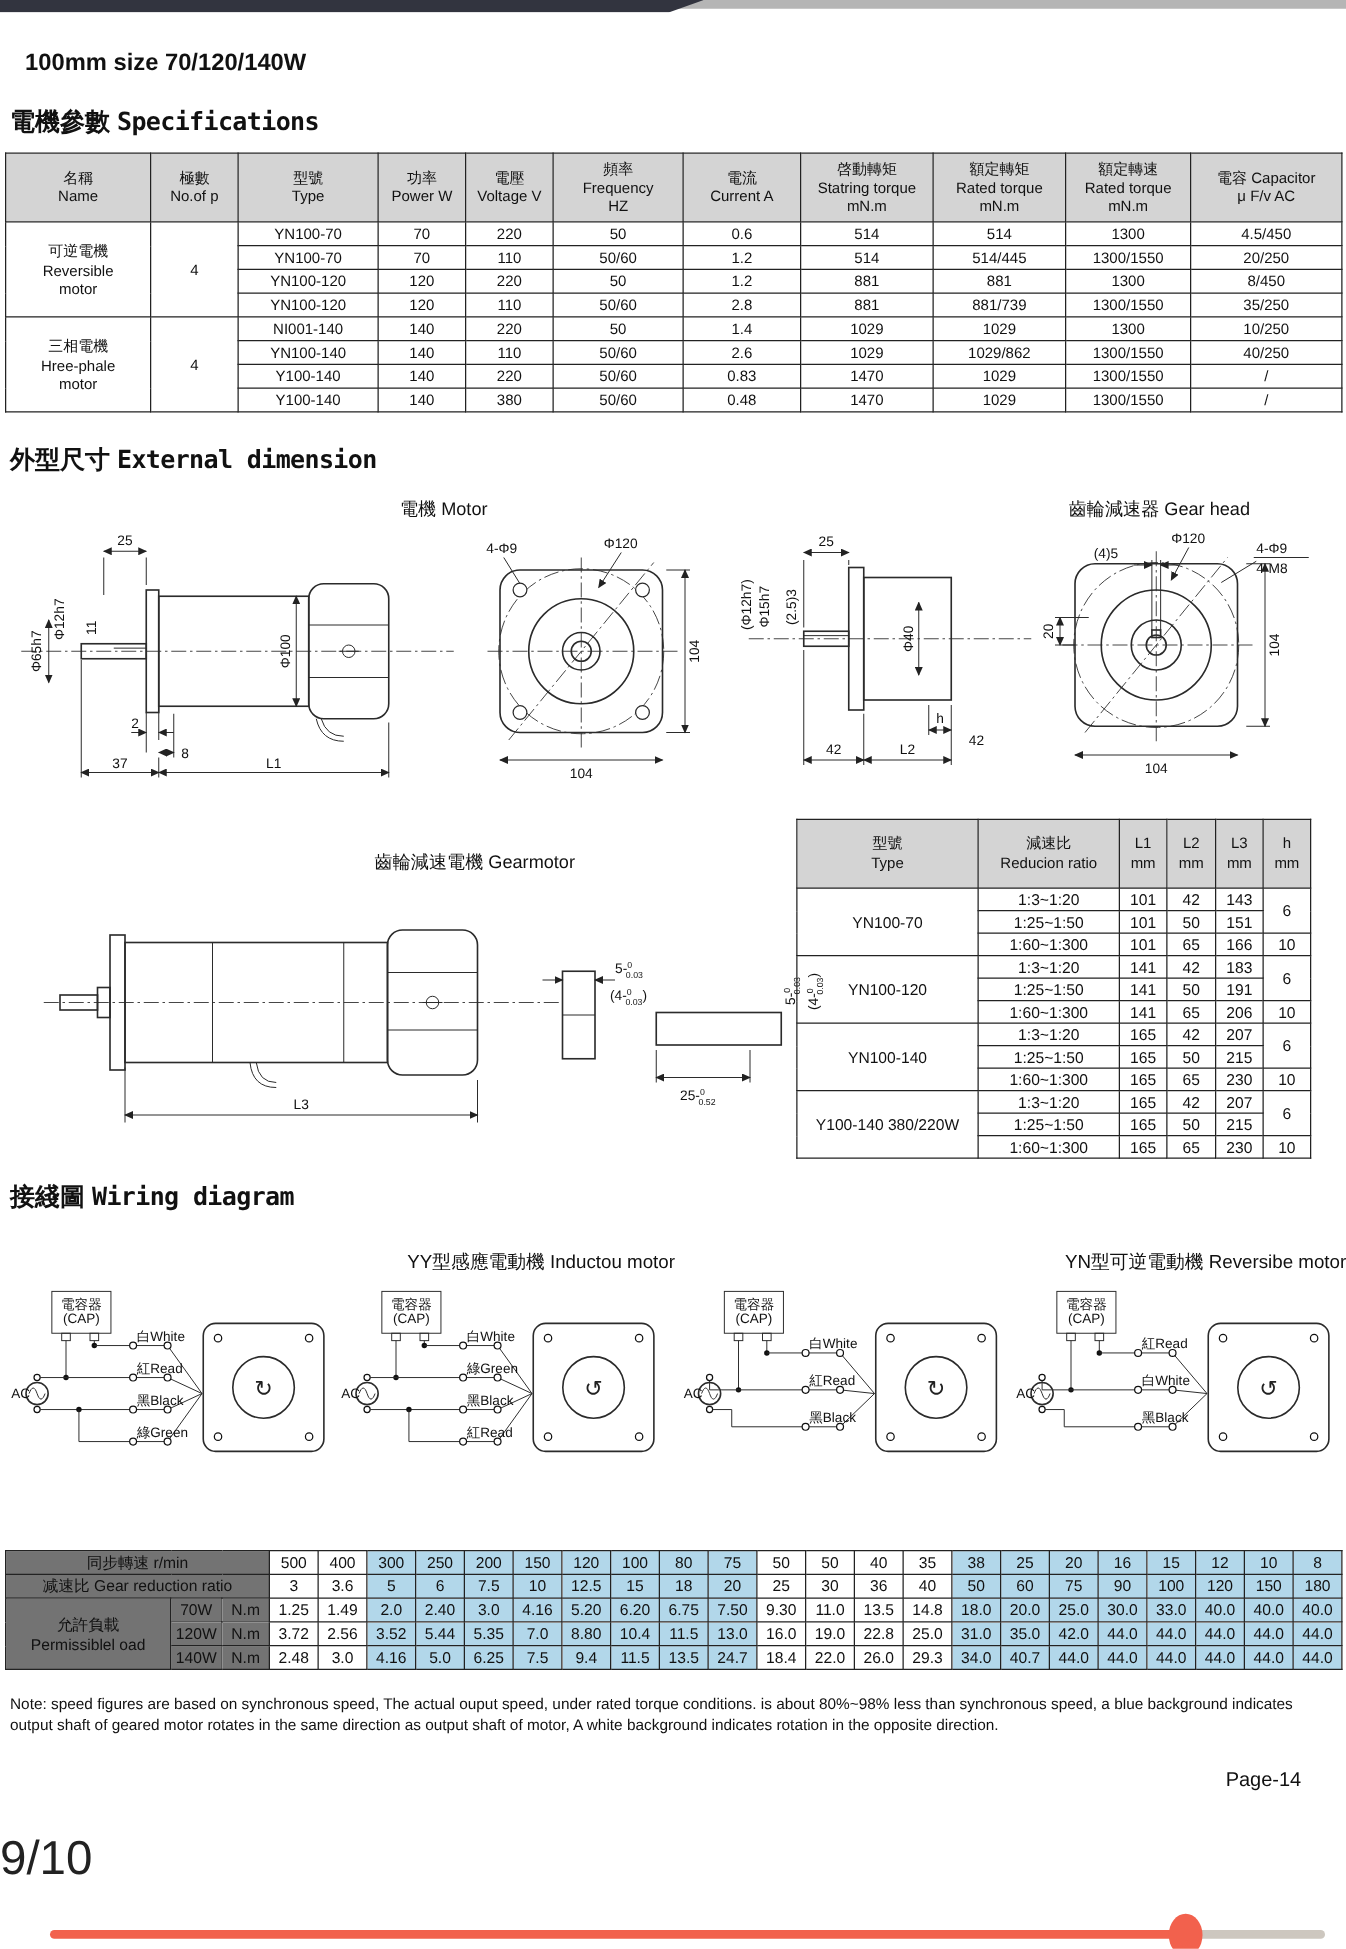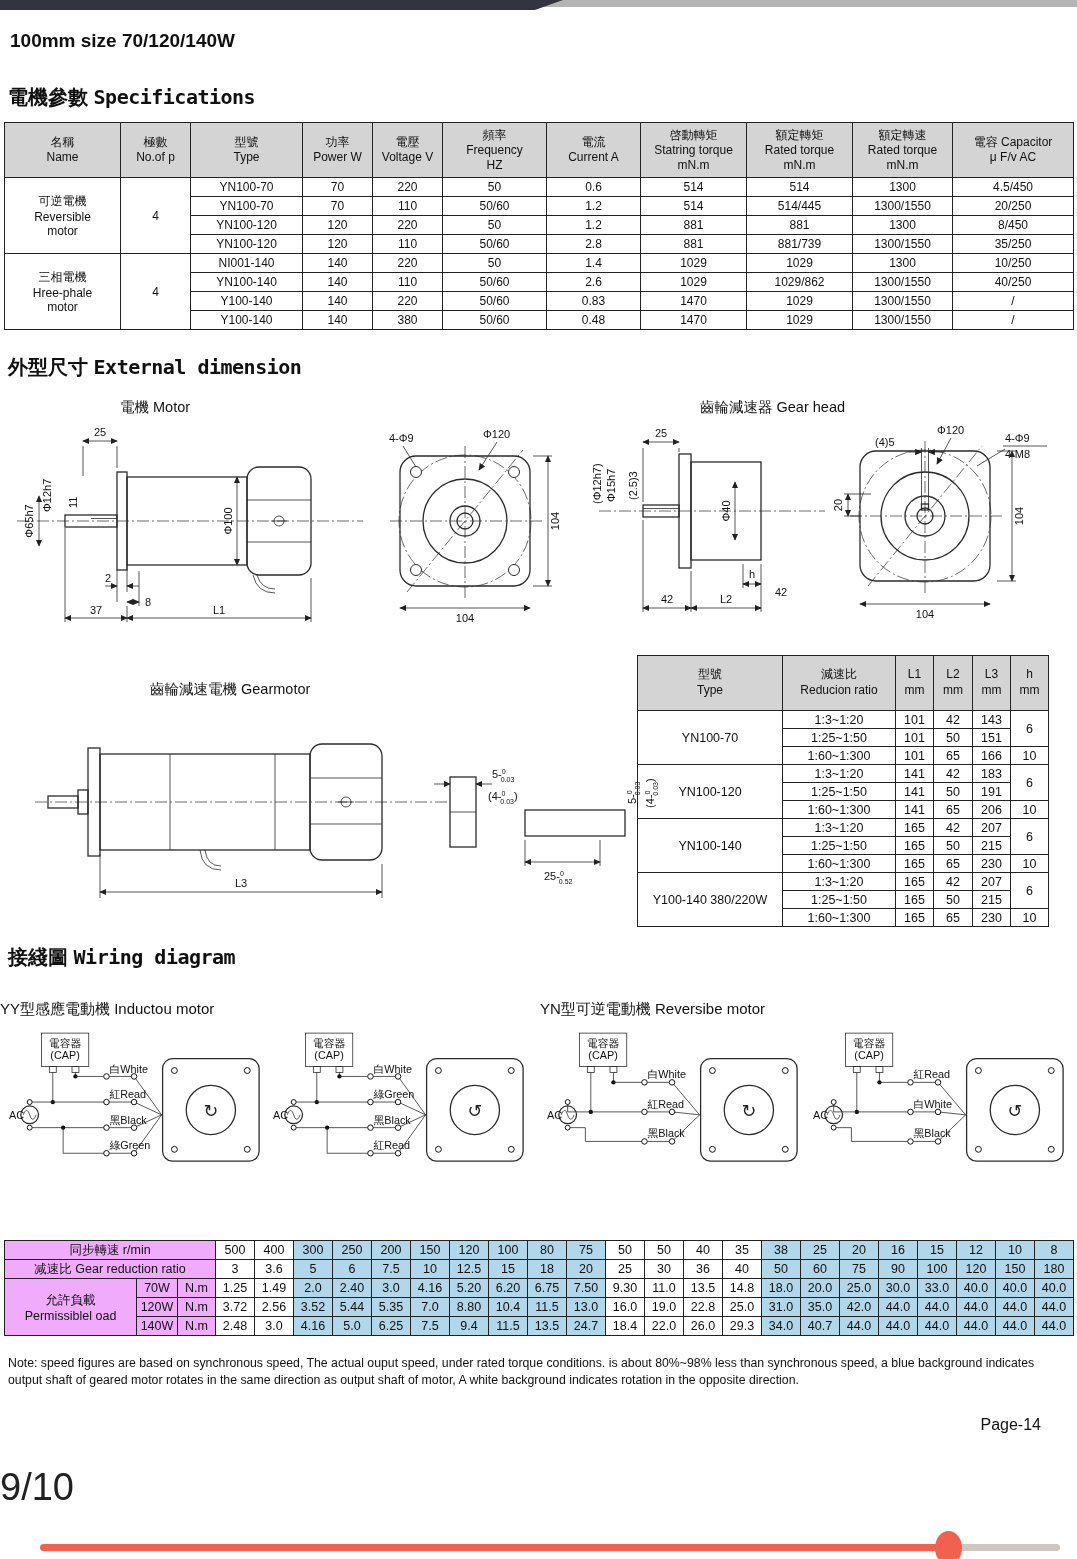--- a/index.html
+++ b/index.html
@@ -2,40 +2,40 @@
 <html><head>
 <meta charset="utf-8">
 <style>
   html,body{margin:0;padding:0}
   body{width:1077px;height:1559px;position:relative;font-family:"Liberation Sans",sans-serif;background:#fff;color:#111}
   #page{position:absolute;inset:0;overflow:hidden}
 
   .topbar-gray{position:absolute;left:0;top:0;width:100%;height:7px;background:#b5b5b5}
   .topbar-dark{position:absolute;left:0;top:0;width:563px;height:10px;background:#32343f;clip-path:polygon(0 0,100% 0,95% 100%,0 100%)}
 
-  #title{position:absolute;left:8px;top:28px;font-size:19px;font-weight:bold;margin:2px}
+  #title{position:absolute;left:8px;top:28px;font-size:19px;font-weight:bold;margin:12px}
   .sec-head{position:absolute;left:8px;font-size:20px;font-weight:bold;margin:0;white-space:nowrap}
   .sec-head .en{font-family:"DejaVu Sans Mono",monospace;letter-spacing:-0.5px}
   #h-spec{top:84px} #h-dim{top:354px} #h-wire{top:944px} #h-load{top:1192px}
 
   table{border-collapse:collapse;table-layout:fixed}
   th,td{border:1px solid #222;font-size:12px;text-align:center;padding:0 1px;overflow:hidden}
   .pre{white-space:pre-line}
   #spec-table{position:absolute;left:4px;top:122px;width:1069px}
   #spec-table th{background:#d4d4d4;height:54px;font-weight:normal;line-height:1.25}
   #spec-table td{height:18px}
   #gear-table{position:absolute;left:637px;top:655px;width:411px}
   #gear-table th{background:#d4d4d4;height:54px;font-weight:normal;line-height:1.3}
   #gear-table td{height:17px;font-size:12.5px}
   #load-table{position:absolute;left:4px;top:1240px;width:1069px}
   #load-table td,#load-table th{height:18px;font-size:12.5px;font-weight:normal}
-  .lbl{background:#f0abfc}
+  .lbl{background:#737373}
   .blue{background:#b2d7ea}
 
-  .diagram-title{position:absolute;font-size:14.5px;text-align:left}
+  .diagram-title{position:absolute;font-size:14.5px;text-align:right}
   #t-motor{left:120px;top:398px;width:270px}
   #t-gearhead{left:700px;top:398px;width:300px}
   #t-gearmotor{left:150px;top:680px;width:310px}
   #t-yy{left:0;top:1000px;width:540px;font-size:15px}
   #t-yn{left:540px;top:1000px;width:537px;font-size:15px}
 
   .dsvg{position:absolute}
   #sv-motor{left:5px;top:416px}
   #sv-gearhead{left:585px;top:416px}
   #sv-gearmotor{left:20px;top:692px}

